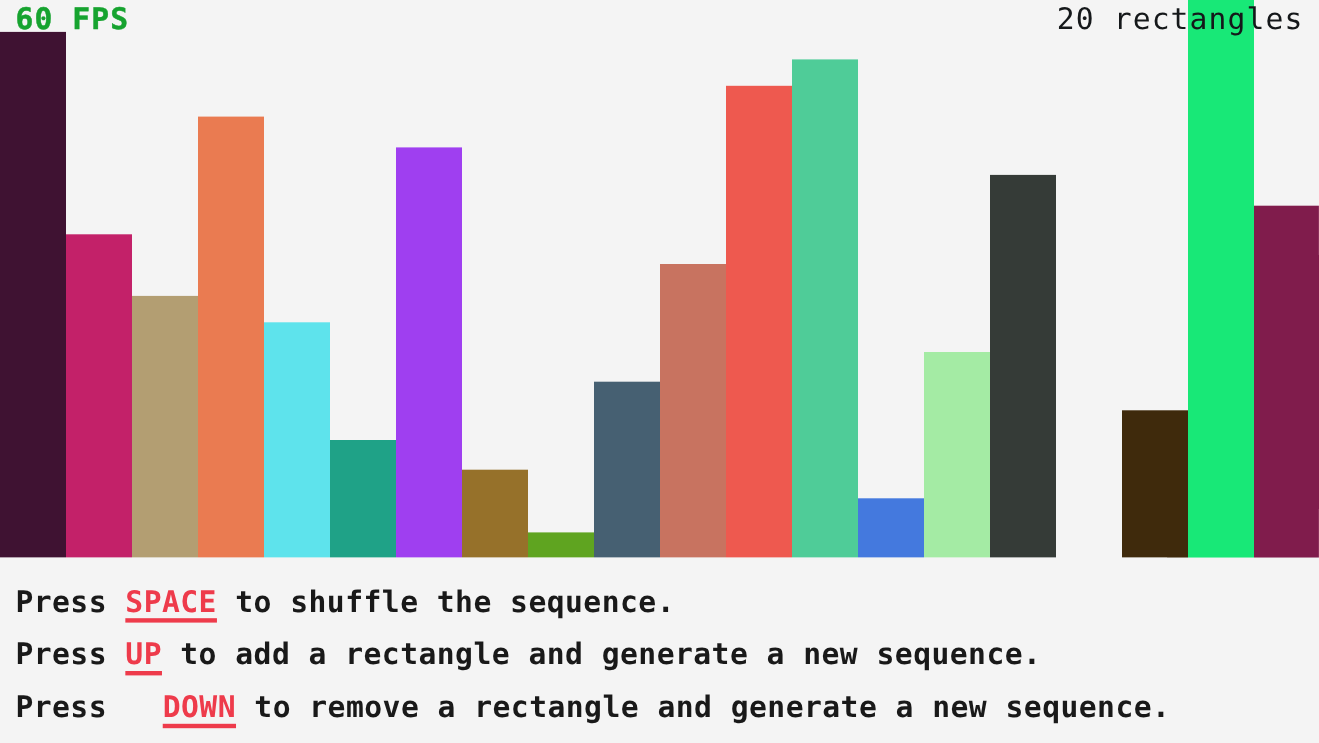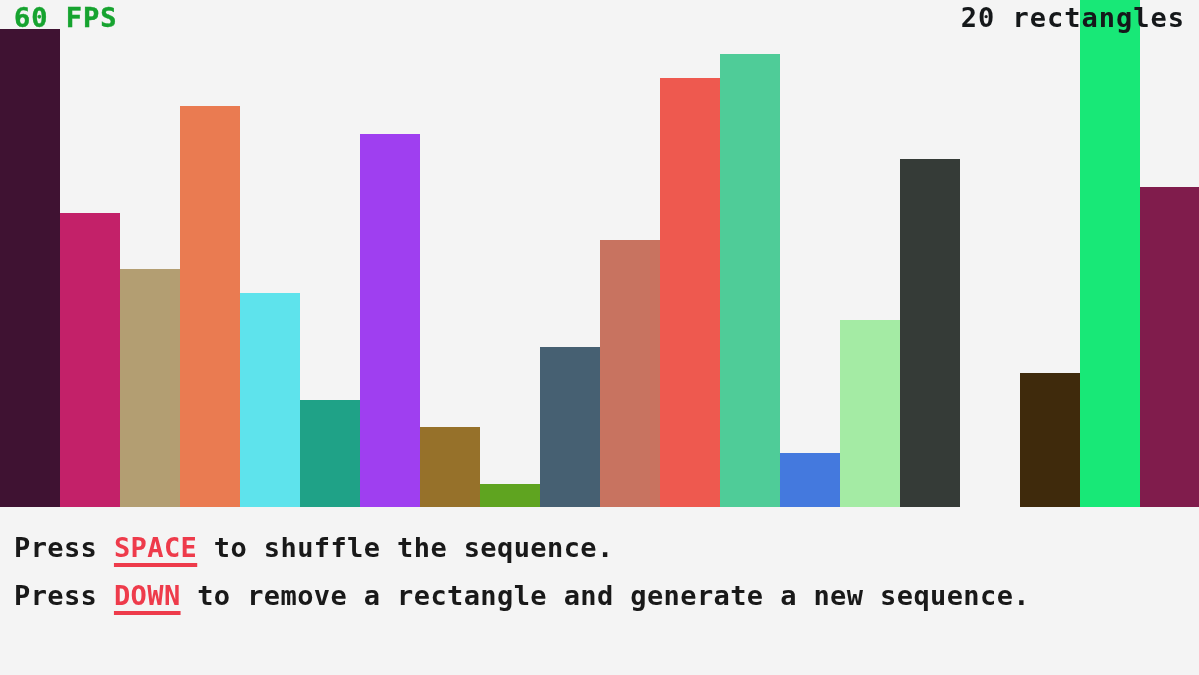--- a/index.html
+++ b/index.html
@@ -47,21 +47,21 @@
     text-align: center;
     -webkit-text-stroke: 0.4px #16A32F;
   }
   #rect-count {
     position: absolute;
     right: 14px;
     top: 4px;
     font-size: 27px;
     line-height: 1;
     letter-spacing: 1px;
-    font-weight: bold;
+    font-weight: normal;
     color: #15181A;
     z-index: 40;
     white-space: nowrap;
   }
 
   
   #instructions {
     position: absolute;
     left: 0;
     top: 507px;
@@ -114,18 +114,21 @@
 
 <div id="fps-counter" style="color: rgb(22, 163, 47);">60 FPS</div>
 <div id="rect-count" style="color: rgb(21, 24, 26);">20 rectangles</div>
 
 <div id="instructions">
 
   <div class="instruction-line" style="color: rgb(25, 25, 25);">
     <span>Press </span><span class="key" style="color: rgb(238, 59, 75);">SPACE</span><span> to shuffle the sequence.</span>
   </div>
 
+  <div class="instruction-line" style="color: rgb(25, 25, 25);">
+    <span>Press </span><span class="key" style="color: rgb(238, 59, 75);">UP</span><span> to add a rectangle and generate a new sequence.</span>
+  </div>
 
   <div class="instruction-line" style="color: rgb(25, 25, 25);">
-    <span>Press </span><span class="key" style="color: rgb(238, 59, 75);">DOWN</span><span> to remove a rectangle and generate a new sequence.</span>
+    <span>Press </span><span class="key" style="color: rgb(238, 59, 75); margin-left: 34px;">DOWN</span><span> to remove a rectangle and generate a new sequence.</span>
   </div>
 
 </div>
 
 </body></html>

